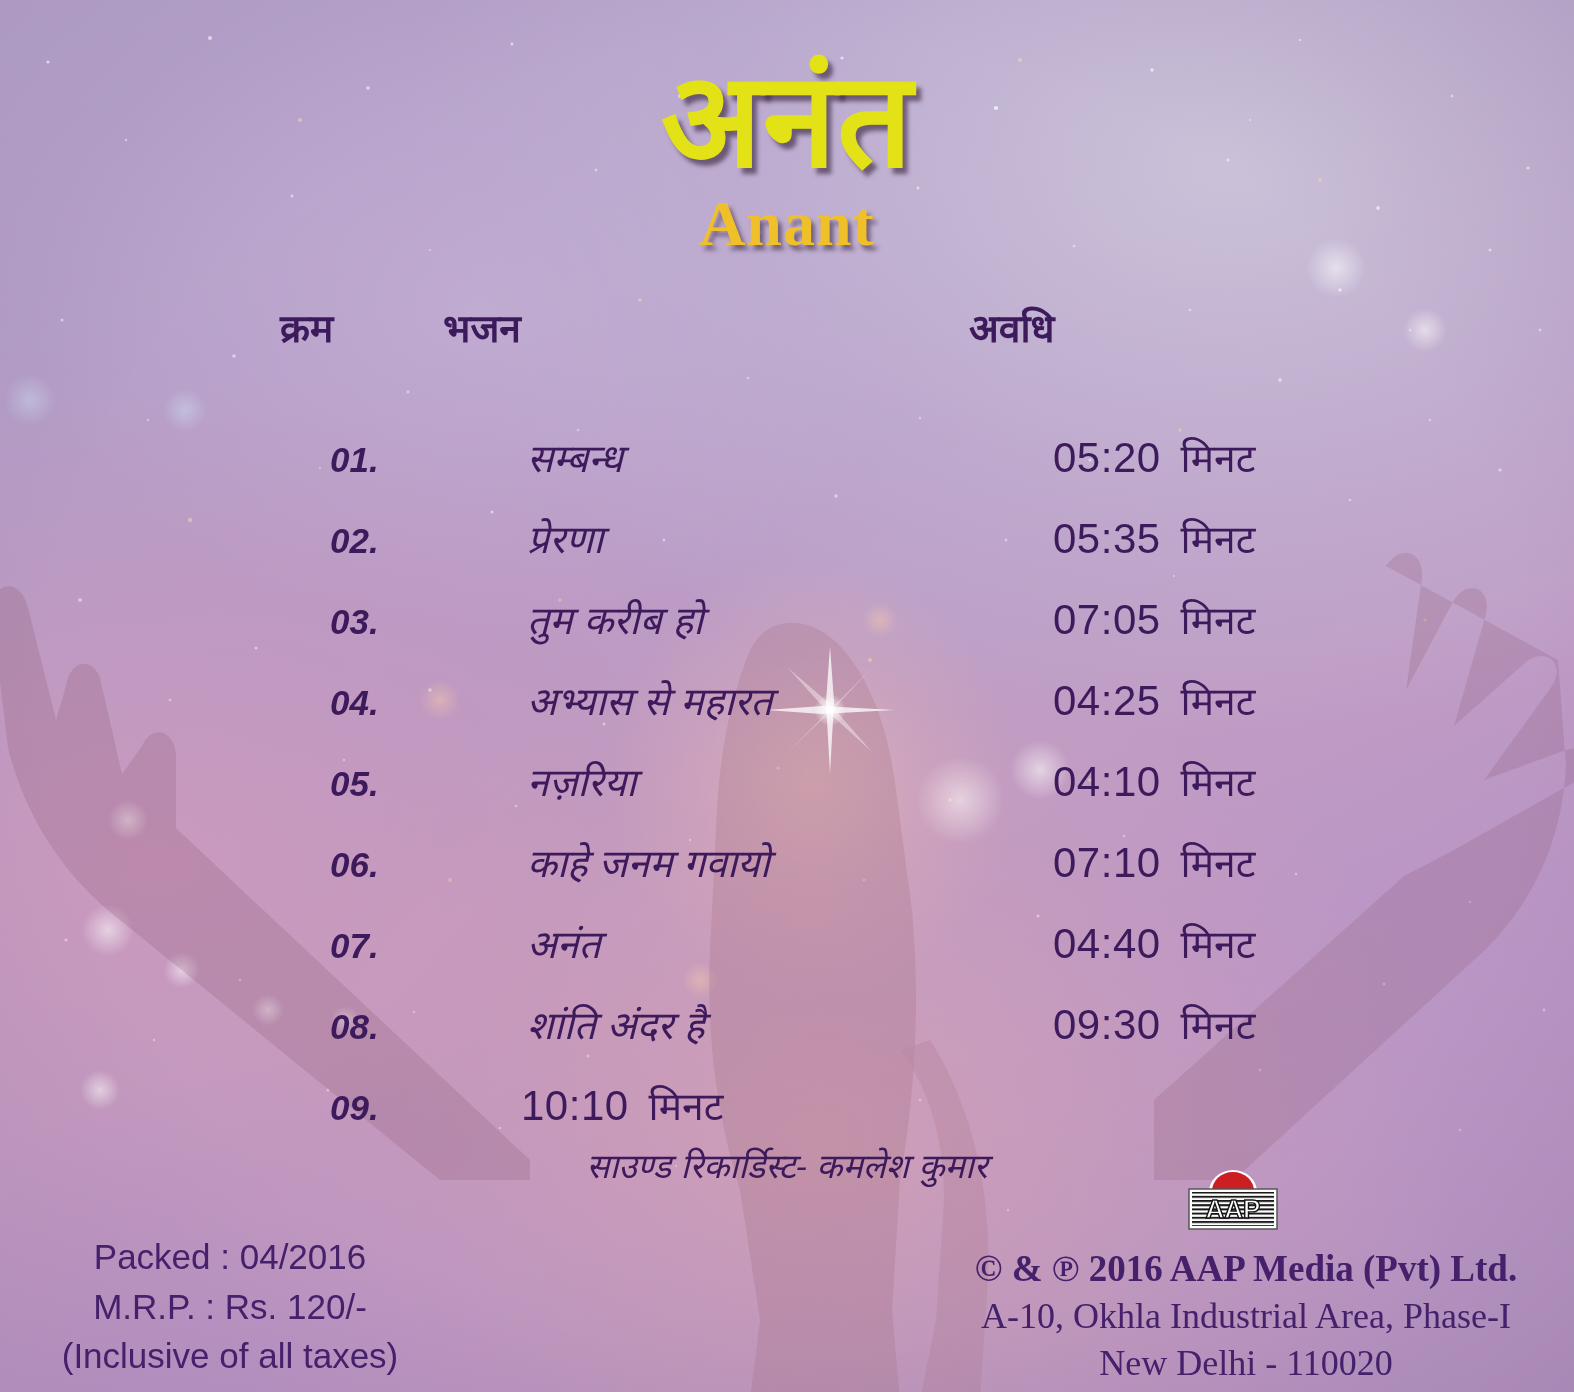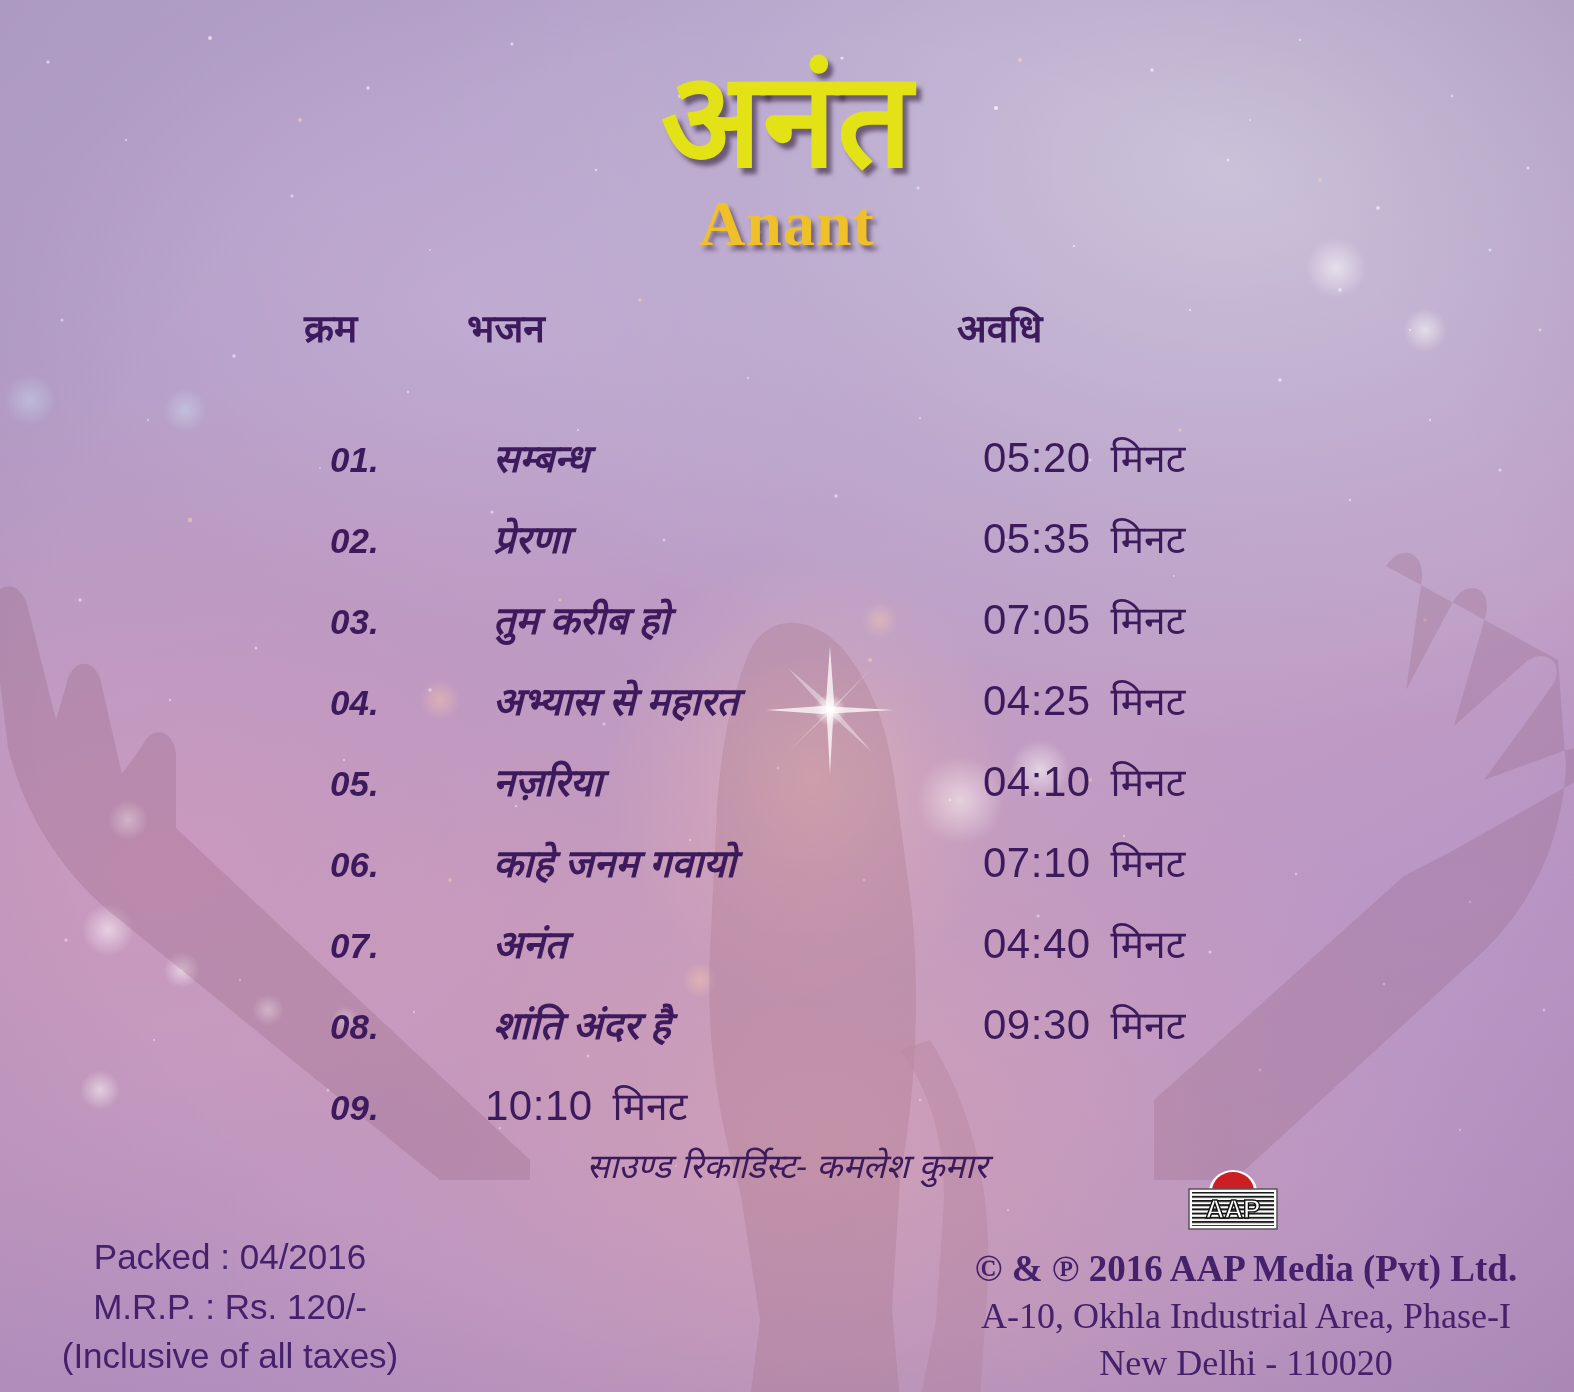--- a/index.html
+++ b/index.html
@@ -115,25 +115,26 @@
     color: #3d1a5c;
   }
 
   .tl-row {
     display: flex;
     align-items: baseline;
     height: 81px;
   }
   .tl-head {
     height: 96px;
+    justify-content: center;
   }
 
   .col-num   { width: 155px; flex: 0 0 155px; }
   .col-title { width: 490px; flex: 0 0 490px; }
-  .col-dur   { width: 255px; flex: 0 0 255px; text-align: left; }
+  .col-dur   { width: 255px; flex: 0 0 255px; text-align: left; margin-left: 36px; }
 
   .hdr {
     font-family: "Liberation Sans", sans-serif;
     font-size: 39px;
     font-weight: 700;
     color: #3d1a5c;
   }
   .hdr-num   { padding-left: 4px; }
   .hdr-title { padding-left: 8px; }
   .hdr-dur   { padding-left: 0px; }
@@ -143,25 +144,26 @@
     font-size: 35px;
     font-weight: 700;
     font-style: italic;
     padding-left: 30px;
     color: #3d1a5c;
     margin-top: 44px;
   }
   .bhajan {
     font-family: "Liberation Sans", sans-serif;
     font-size: 39px;
-    font-weight: 700;
+    font-weight: 400;
     font-style: italic;
     padding-left: 8px;
     color: #3d1a5c;
     white-space: nowrap;
+    margin-left: 34px;
   }
   .dur-wrap {
     display: flex;
     align-items: baseline;
     gap: 20px;
   }
   .dur-time {
     font-family: "Liberation Sans", sans-serif;
     font-size: 42px;
     font-weight: 400;

